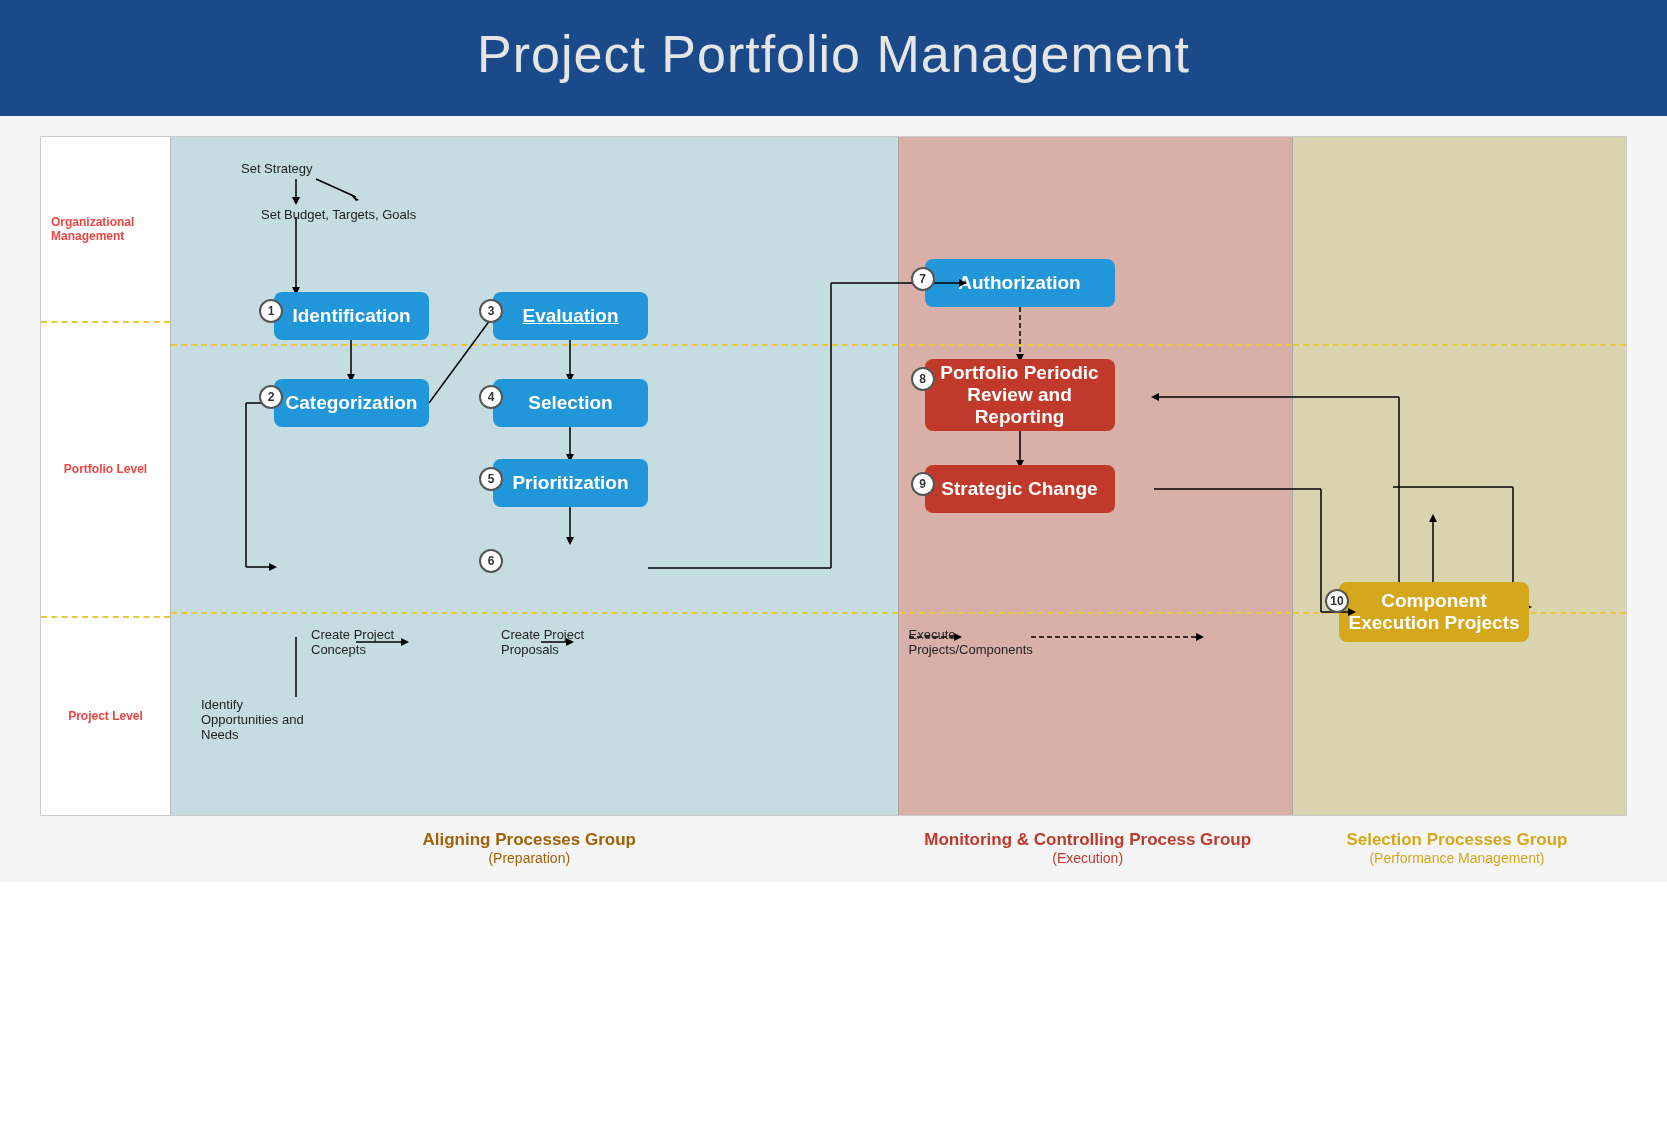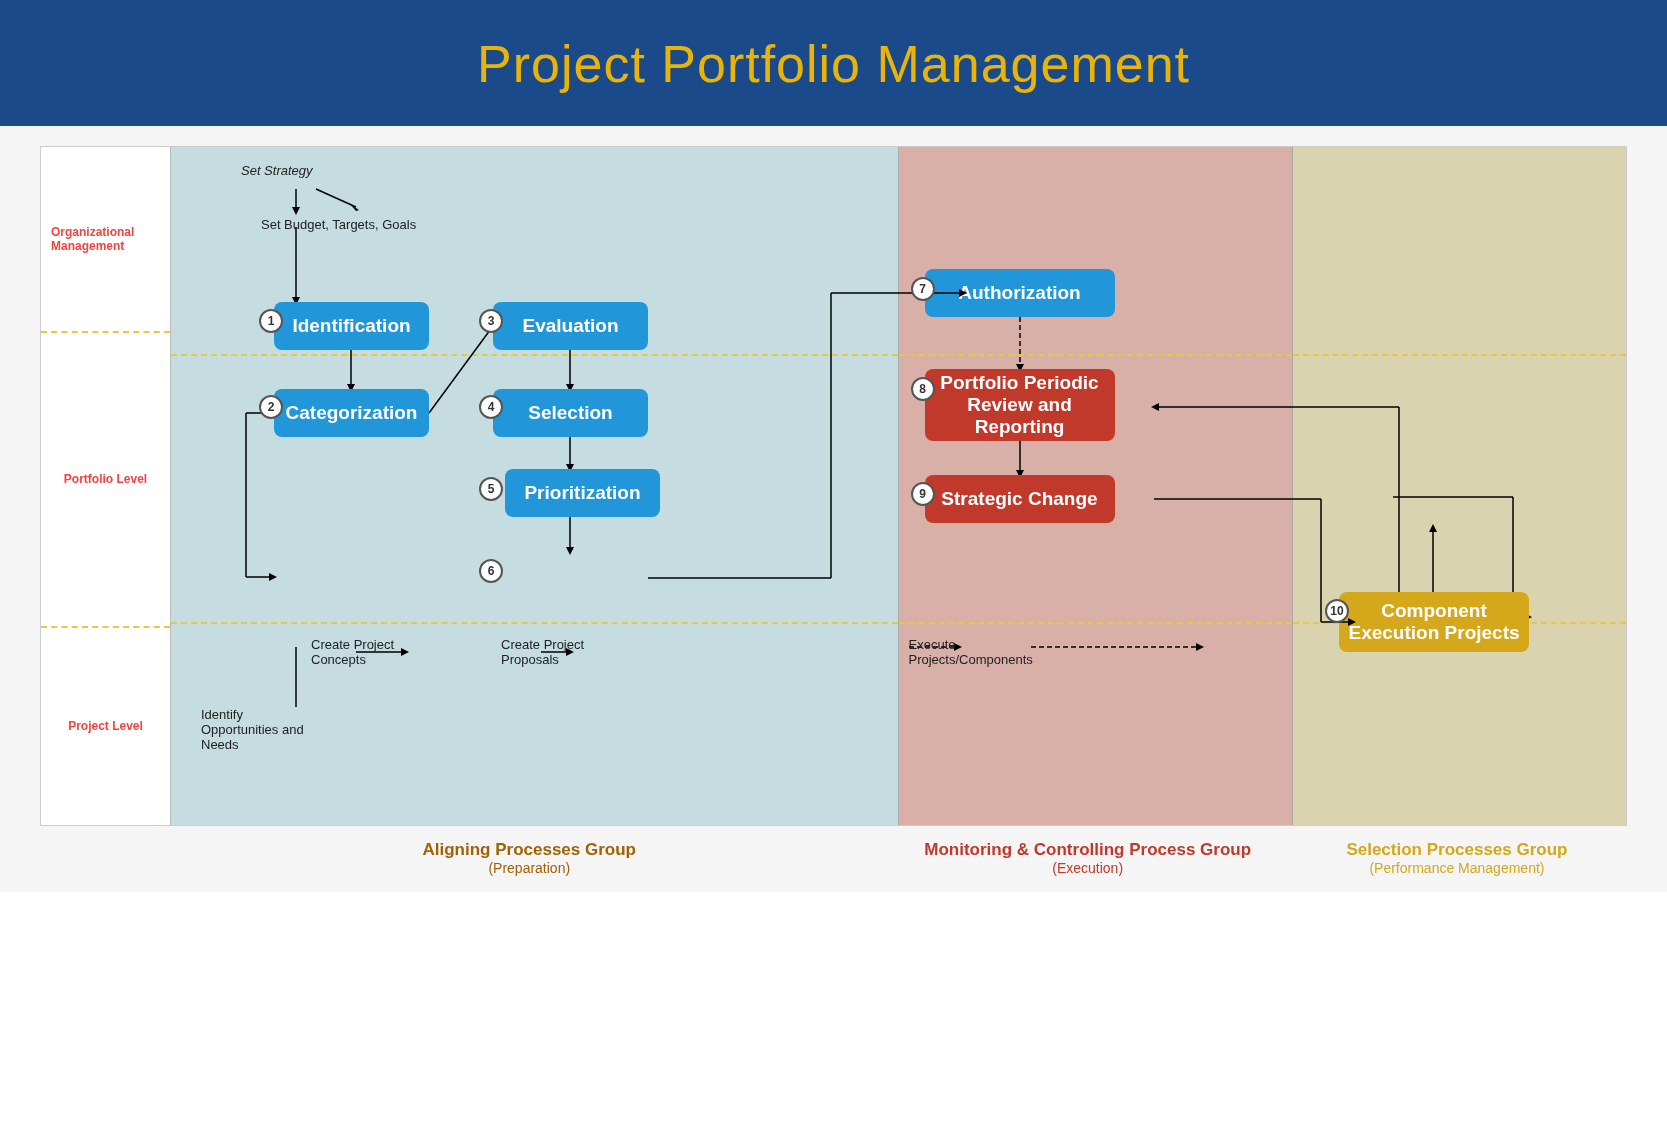--- a/index.html
+++ b/index.html
@@ -5,23 +5,23 @@
     * { box-sizing: border-box; margin: 0; padding: 0; }
     body {
       font-family: Arial, sans-serif;
       background: #fff;
       width: 1667px;
       min-height: 1123px;
     }
 
     .header {
       background: #1a4a8a;
-      color: #eab308;
+      color: #e5e5e5;
       text-align: center;
-      padding: 34px 0 32px;
+      padding: 24px 0 32px;
       font-size: 52px;
       font-weight: 300;
       letter-spacing: 1px;
     }
 
     .main-content {
       display: flex;
       flex-direction: column;
       padding: 20px 40px 10px;
       background: #f5f5f5;
@@ -205,44 +205,44 @@
       <div class="level-label level-portfolio">Portfolio Level</div>
       <div class="level-label level-project">Project Level</div>
     </div>
 
     <div class="diagram-columns">
 
       <div class="zone-aligning">
         <div class="dashed-line-top"></div>
         <div class="dashed-line-bottom"></div>
 
-        <div class="diag-text" style="top:16px; left:70px;font-style:italic;">Set Strategy</div>
+        <div class="diag-text" style="top:24px; left:70px;">Set Strategy</div>
 
         <div class="diag-text" style="top:70px; left:90px;">Set Budget, Targets, Goals</div>
 
         <div class="diag-text" style="top:560px; left:30px; width:110px;">Identify Opportunities and Needs</div>
 
         <div class="diag-text" style="top:490px; left:140px; width:110px;">Create Project Concepts</div>
 
         <div class="diag-text" style="top:490px; left:330px; width:110px;">Create Project Proposals</div>
 
         <div class="num-badge" style="top:162px; left:88px;">1</div>
         <div class="process-box box-blue" style="top:155px; left:103px; width:155px; height:48px;">Identification</div>
 
         <div class="num-badge" style="top:248px; left:88px;">2</div>
         <div class="process-box box-blue" style="top:242px; left:103px; width:155px; height:48px;">Categorization</div>
 
         <div class="num-badge" style="top:162px; left:308px;">3</div>
-        <div class="process-box box-blue" style="top:155px; left:322px; width:155px; height:48px;">Evaluation</div>
+        <div class="process-box box-blue" style="top:155px; left:322px; width:155px; height:48px;text-decoration:underline;">Evaluation</div>
 
         <div class="num-badge" style="top:248px; left:308px;">4</div>
         <div class="process-box box-blue" style="top:242px; left:322px; width:155px; height:48px;">Selection</div>
 
         <div class="num-badge" style="top:330px; left:308px;">5</div>
-        <div class="process-box box-blue" style="top:322px; left:334px; width:155px; height:48px;">Prioritization</div>
+        <div class="process-box box-blue" style="top:322px; left:322px; width:155px; height:48px;">Prioritization</div>
 
         <div class="num-badge" style="top:412px; left:308px;">6</div>
 
         <svg class="arrows-svg">
 
           <line x1="125" y1="42" x2="125" y2="65" stroke="black" stroke-width="1.5"></line>
           <polygon points="125,68 121,60 129,60" fill="black"></polygon>
 
           <line x1="125" y1="80" x2="125" y2="155" stroke="black" stroke-width="1.5"></line>
           <polygon points="125,158 121,150 129,150" fill="black"></polygon>

